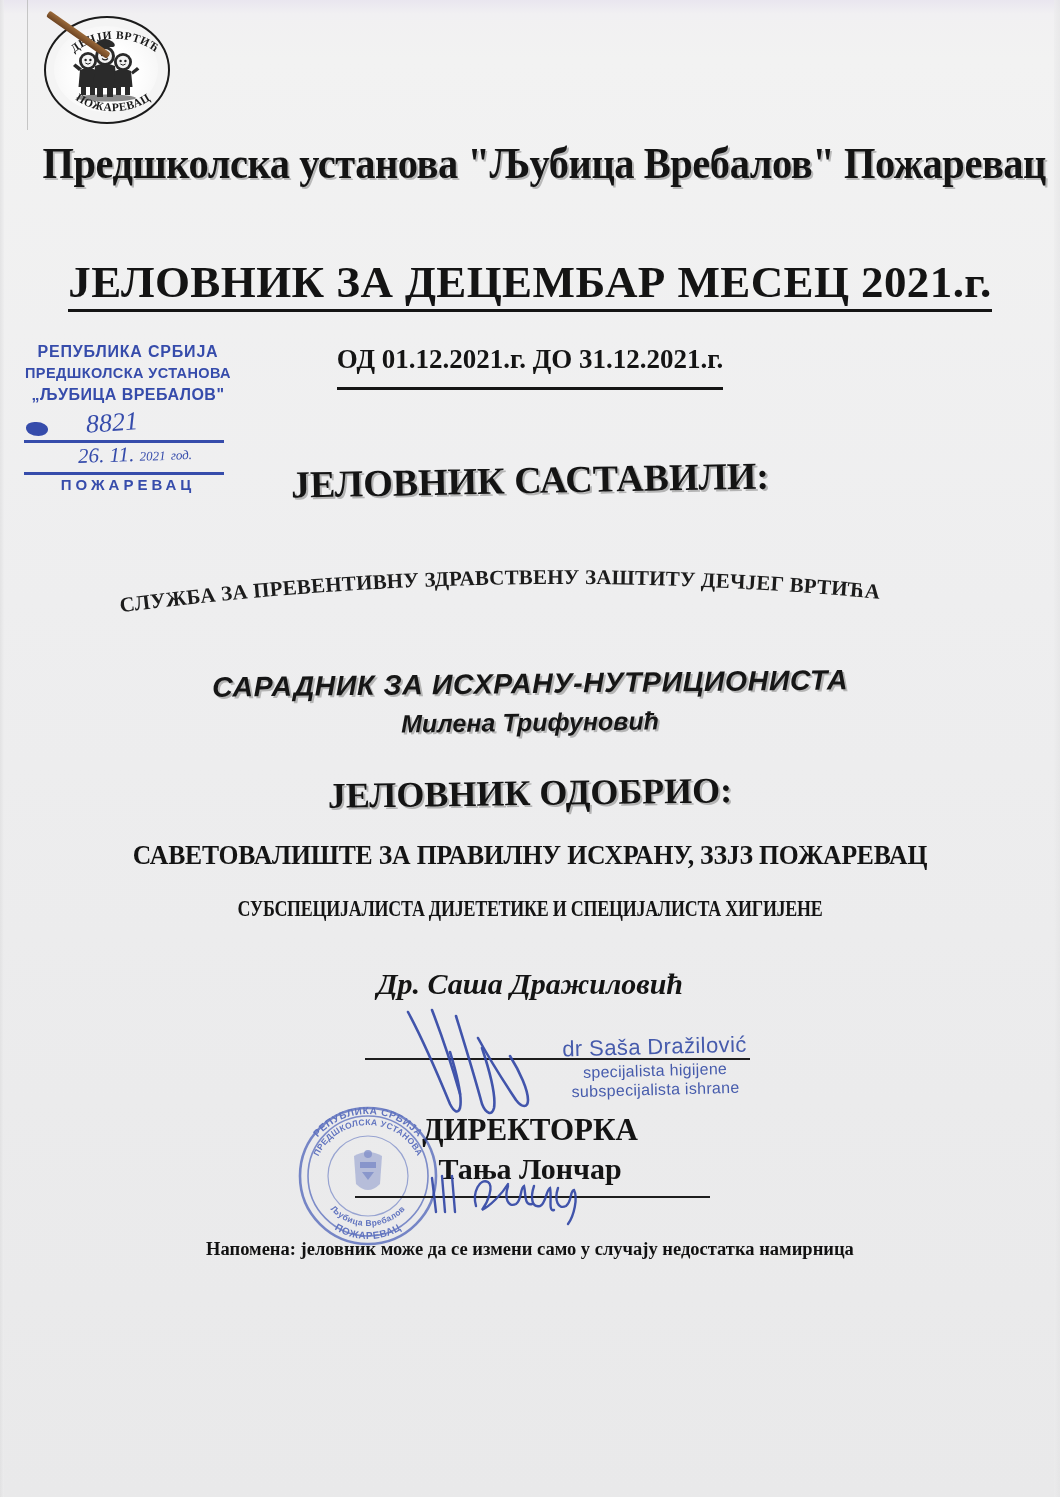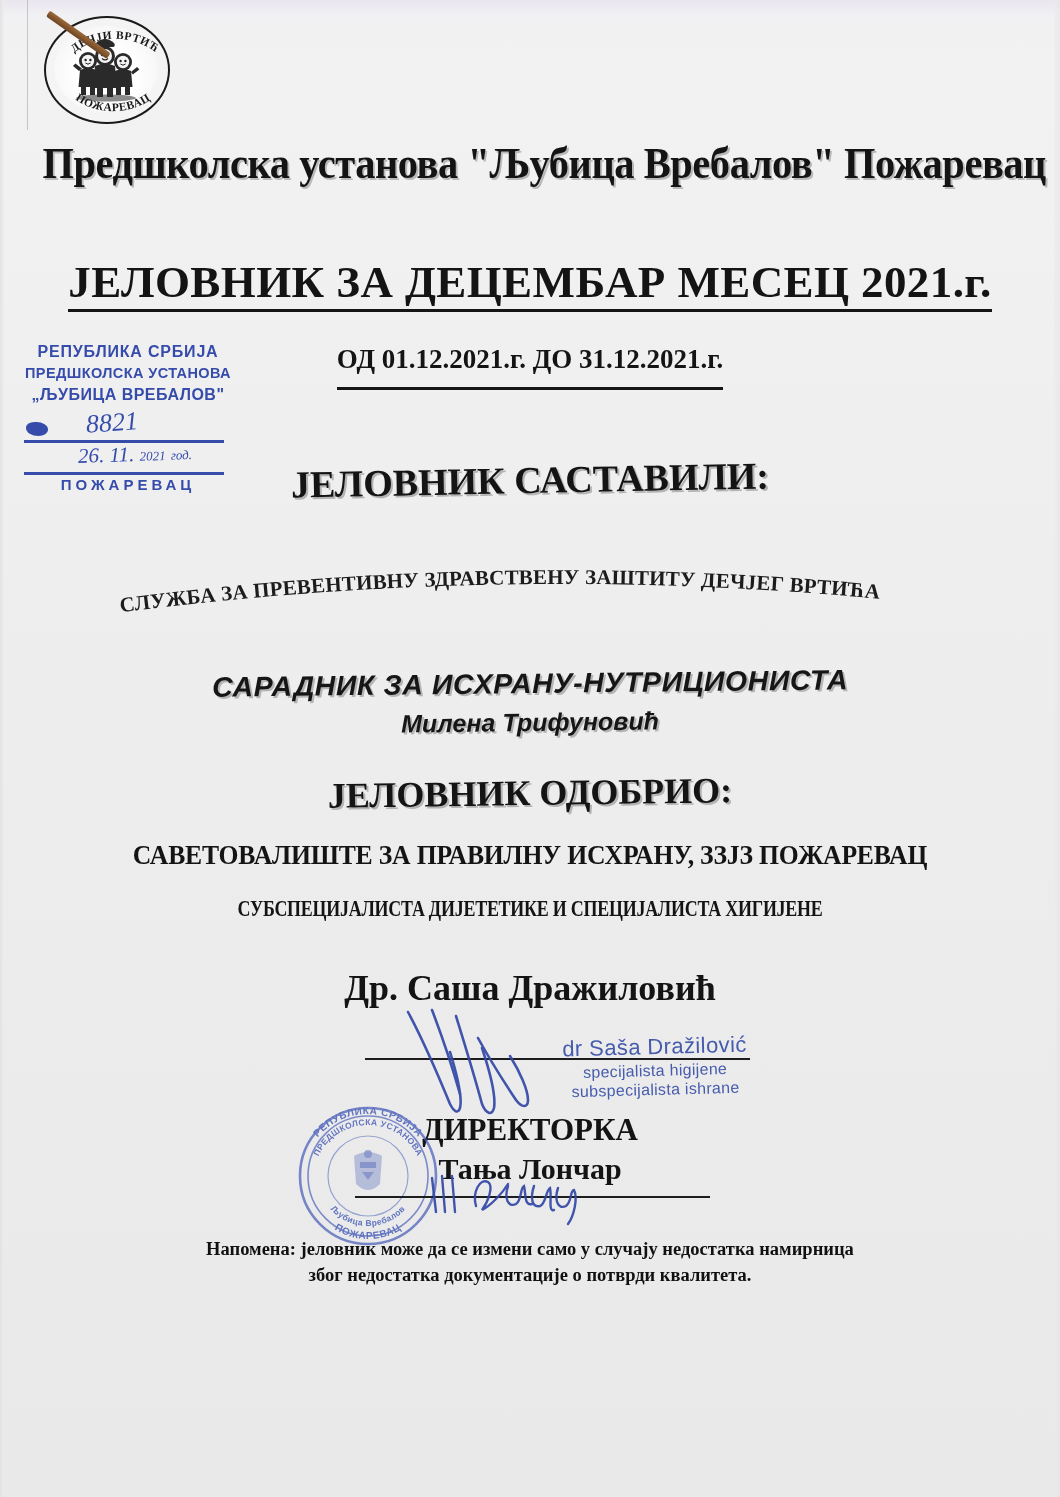--- a/index.html
+++ b/index.html
@@ -123,21 +123,21 @@
   }
   #advisory{
     top:840px;font-size:27px;letter-spacing:-.2px;
     transform:scaleX(.95);
   }
   #subspec{
     top:896px;font-size:23px;letter-spacing:-.3px;
     transform:scaleX(.78);
   }
   #doctor-name{
-    top:967px;font-size:36px;
+    top:967px;font-size:30px;font-style:italic;
   }
 
   
   .sig-rule{
     position:absolute;height:0;border-top:2px solid #1d1d1d;
   }
   #rule-doctor{left:365px;top:1058px;width:385px;}
   #rule-director{left:355px;top:1196px;width:355px;}
 
   
@@ -378,16 +378,15 @@
       <span>26. 11.</span>
       <small>2021</small>
       <small>год.</small>
     </div>
     <div class="bar2"></div>
     <div class="l4">ПОЖАРЕВАЦ</div>
   </div>
 
   <div id="note">
     <span class="nl">Напомена: јеловник може да се измени само у случају недостатка намирница</span>
-    <span class="nl">због недостатка документације о потврди квалитета.</span>
   </div>
 
 </div>
 
 </body></html>

